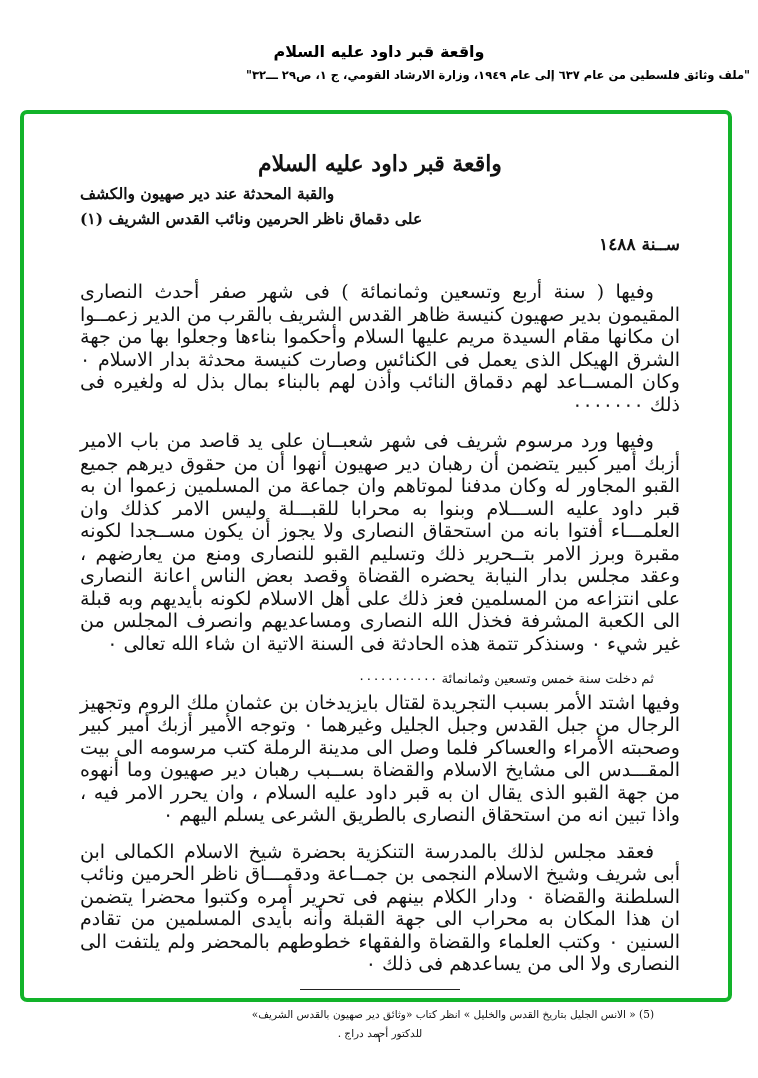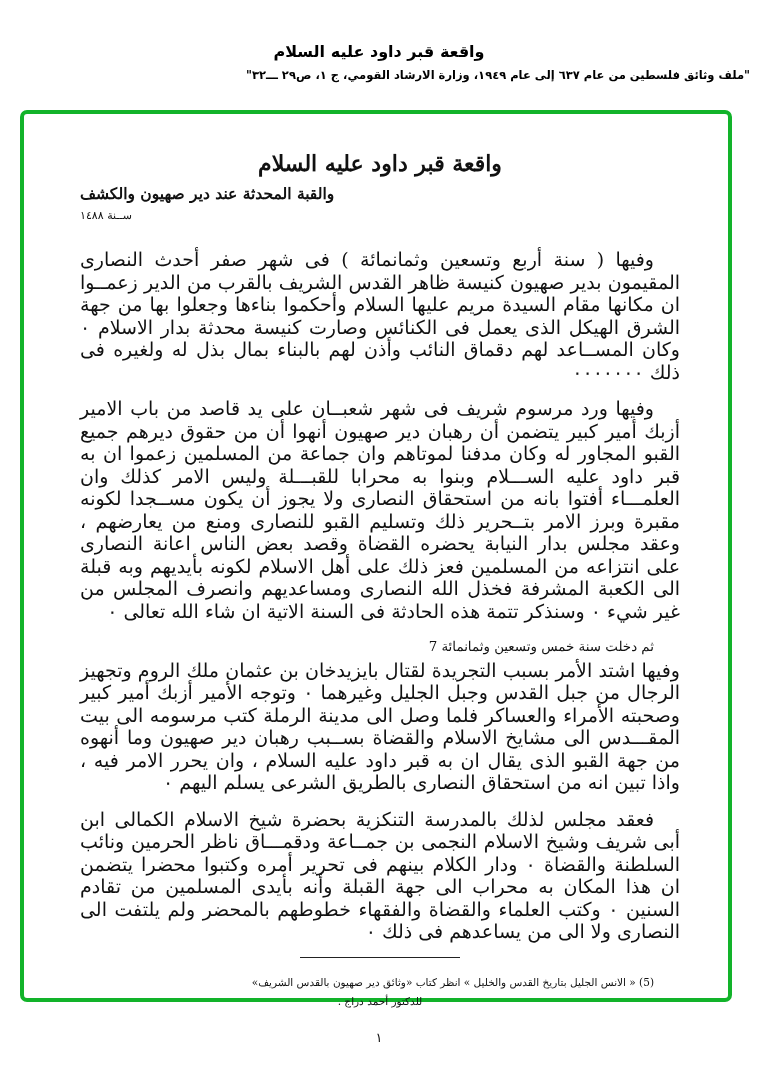--- a/index.html
+++ b/index.html
@@ -6,46 +6,47 @@
   body { width: 758px; height: 1078px; position: relative; overflow: hidden; font-family: "DejaVu Serif", serif; color: #111; }
   .top-title { position: absolute; top: 42px; left: 150px; width: 458px; text-align: center; direction: rtl;
     font-family: "DejaVu Sans", sans-serif; font-weight: bold; font-size: 16px; color: #000; }
   .top-source { position: absolute; top: 68px; left: 150px; width: 600px; text-align: right; direction: rtl;
     font-family: "DejaVu Sans", sans-serif; font-weight: bold; font-size: 11.5px; color: #000; white-space: nowrap; }
   .frame { position: absolute; left: 20px; top: 110px; width: 704px; height: 884px;
     border: 4px solid #12b32a; border-radius: 7px; }
   .doc { position: absolute; left: 80px; top: 150px; width: 600px; direction: rtl; }
   .h-main { text-align: center; font-weight: bold; font-size: 22px; margin: 0 0 8px 0; }
   .h-sub { text-align: left; font-weight: bold; font-size: 15.5px; margin: 0 0 6px 0; }
-  .h-year { text-align: left; font-weight: normal; font-size: 11px; margin: 0 0 26px 0; }
+  .h-year { text-align: right; font-weight: bold; font-size: 17px; margin: 0 0 26px 0; }
   .para { font-size: 19px; line-height: 22.5px; text-align: justify; text-align-last: right; margin: 0 0 14px 0; }
   .para .indent { display: inline-block; width: 26px; }
   .year-line { font-size: 13.4px; line-height: 22.5px; margin: 0; padding-right: 26px; text-align: right; }
   .fn-rule { width: 160px; height: 1px; border-top: 1.5px solid #222; margin: 4px 0 14px auto; margin-right: 220px; }
   .footnote { font-size: 10.5px; line-height: 19px; text-align: right; padding-right: 26px; margin: 0; }
   .footnote-cont { font-size: 10.5px; line-height: 19px; text-align: center; margin: 0; }
   .page-num { position: absolute; top: 1030px; left: 0; width: 758px; text-align: center; font-size: 13px; direction: rtl; }
 </style>
 </head>
 <body>
 
 <div class="top-title">واقعة قبر داود عليه السلام</div>
 <div class="top-source">"ملف وثائق فلسطين من عام ٦٣٧ إلى عام ١٩٤٩، وزارة الارشاد القومي، ج ١، ص٢٩ ـــ٣٢"</div>
 
 <div class="frame"></div>
 
 <div class="doc">
   <p class="h-main">واقعة قبر داود عليه السلام</p>
   <p class="h-sub">والقبة المحدثة عند دير صهيون والكشف</p>
+  <p class="h-sub">على دقماق ناظر الحرمين ونائب القدس الشريف (١)</p>
   <p class="h-year">ســنة ١٤٨٨</p>
 
   <p class="para"><span class="indent"></span><span>وفيها ( سنة أربع وتسعين وثمانمائة ) فى شهر صفر أحدث النصارى المقيمون بدير صهيون كنيسة ظاهر القدس الشريف بالقرب من الدير زعمــوا ان مكانها مقام السيدة مريم عليها السلام وأحكموا بناءها وجعلوا بها من جهة الشرق الهيكل الذى يعمل فى الكنائس وصارت كنيسة محدثة بدار الاسلام ٠ وكان المســاعد لهم دقماق النائب وأذن لهم بالبناء بمال بذل له ولغيره فى ذلك ٠٠٠٠٠٠٠</span></p>
   <p class="para"><span class="indent"></span><span>وفيها ورد مرسوم شريف فى شهر شعبــان على يد قاصد من باب الامير أزبك أمير كبير يتضمن أن رهبان دير صهيون أنهوا أن من حقوق ديرهم جميع القبو المجاور له وكان مدفنا لموتاهم وان جماعة من المسلمين زعموا ان به قبر داود عليه الســـلام وبنوا به محرابا للقبـــلة وليس الامر كذلك وان العلمـــاء أفتوا بانه من استحقاق النصارى ولا يجوز أن يكون مســجدا لكونه مقبرة وبرز الامر بتــحرير ذلك وتسليم القبو للنصارى ومنع من يعارضهم ، وعقد مجلس بدار النيابة يحضره القضاة وقصد بعض الناس اعانة النصارى على انتزاعه من المسلمين فعز ذلك على أهل الاسلام لكونه بأيديهم وبه قبلة الى الكعبة المشرفة فخذل الله النصارى ومساعديهم وانصرف المجلس من غير شيء ٠ وسنذكر تتمة هذه الحادثة فى السنة الاتية ان شاء الله تعالى ٠</span></p>
 
-  <p class="year-line">ثم دخلت سنة خمس وتسعين وثمانمائة 7</p>
+  <p class="year-line">ثم دخلت سنة خمس وتسعين وثمانمائة ٠٠٠٠٠٠٠٠٠٠٠</p>
   <p class="para">وفيها اشتد الأمر بسبب التجريدة لقتال بايزيدخان بن عثمان ملك الروم وتجهيز الرجال من جبل القدس وجبل الجليل وغيرهما ٠ وتوجه الأمير أزبك أمير كبير وصحبته الأمراء والعساكر فلما وصل الى مدينة الرملة كتب مرسومه الى بيت المقـــدس الى مشايخ الاسلام والقضاة بســبب رهبان دير صهيون وما أنهوه من جهة القبو الذى يقال ان به قبر داود عليه السلام ، وان يحرر الامر فيه ، واذا تبين انه من استحقاق النصارى بالطريق الشرعى يسلم اليهم ٠</p>
   <p class="para"><span class="indent"></span><span>فعقد مجلس لذلك بالمدرسة التنكزية بحضرة شيخ الاسلام الكمالى ابن أبى شريف وشيخ الاسلام النجمى بن جمــاعة ودقمـــاق ناظر الحرمين ونائب السلطنة والقضاة ٠ ودار الكلام بينهم فى تحرير أمره وكتبوا محضرا يتضمن ان هذا المكان به محراب الى جهة القبلة وأنه بأيدى المسلمين من تقادم السنين ٠ وكتب العلماء والقضاة والفقهاء خطوطهم بالمحضر ولم يلتفت الى النصارى ولا الى من يساعدهم فى ذلك ٠</span></p>
 
   <div class="fn-rule"></div>
   <p class="footnote">(5) « الانس الجليل بتاريخ القدس والخليل » انظر كتاب «وثائق دير صهيون بالقدس الشريف»</p>
   <p class="footnote-cont">للدكتور أحمد دراج .</p>
 </div>
 
 <div class="page-num">١</div>
 

